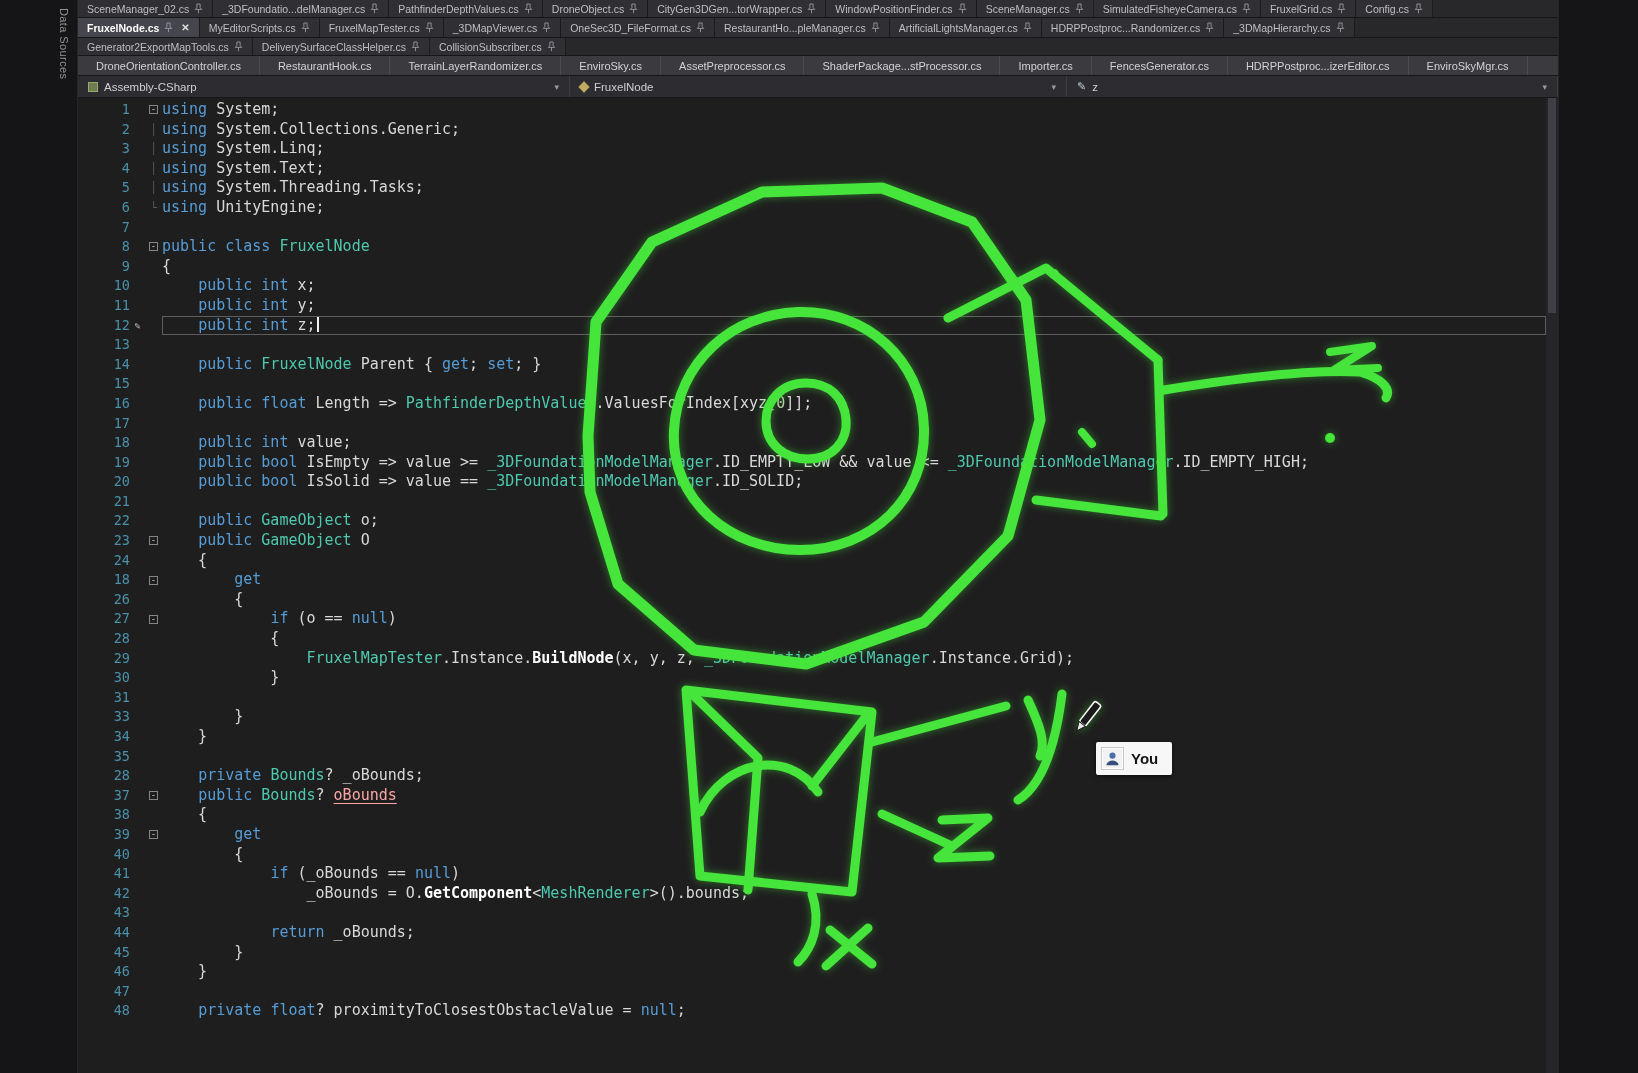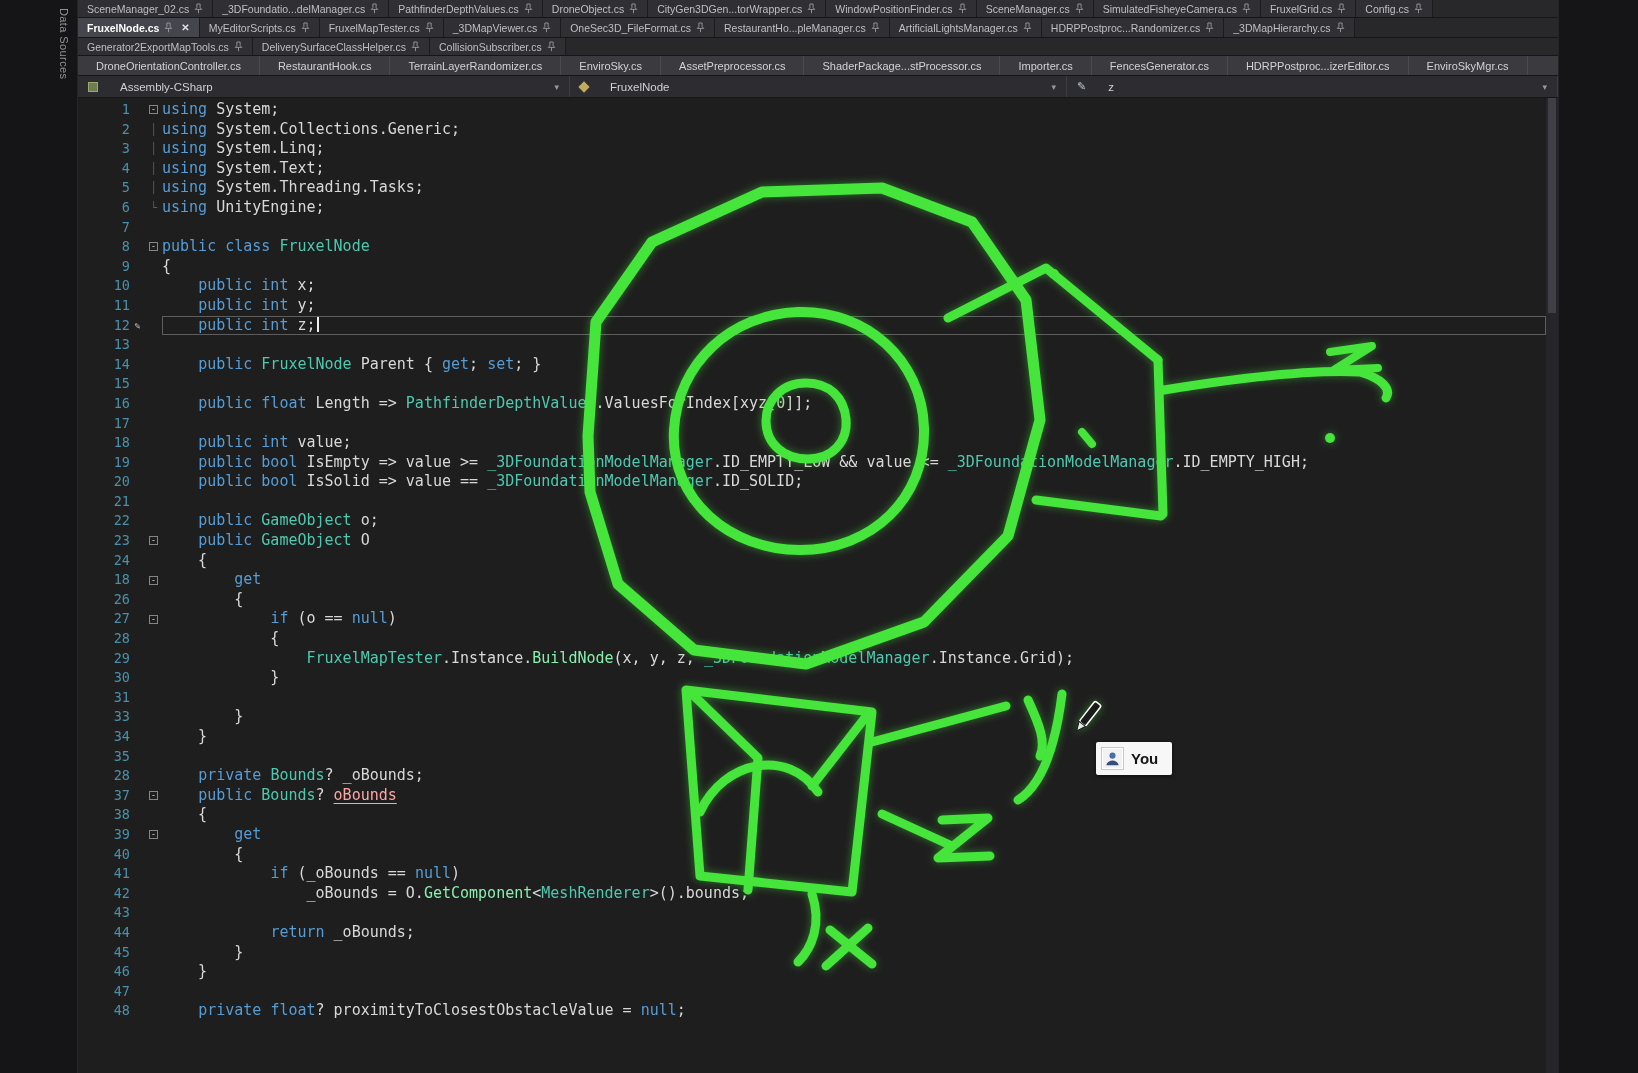--- a/index.html
+++ b/index.html
@@ -24,42 +24,42 @@
   .tabrows .tabrow:nth-child(4){ height:20px; }
   .tab { display:flex; align-items:center; gap:5px; padding:0 9px; font-size:10.5px; color:#bfbfc4; background:#2f2f34; border-right:1px solid #1b1b1e; white-space:nowrap; cursor:pointer; }
   .tab.active { background:#45454d; color:#ffffff; font-weight:bold; }
   .tab .close { font-size:10px; color:#e0e0e0; margin-left:3px; }
   .tab .pin svg { display:block; }
   .tabrow.plain { background:#3a3a3f; }
   .tabrow.plain .tab { background:transparent; border-right:1px solid #4a4a4f; color:#d3d3d6; font-size:11px; padding:0 18px; font-weight:normal; }
 
   
   .navbar { height:22px; flex:none; display:flex; background:#2c2c31; border-bottom:1px solid #161618; }
-  .combo { display:flex; align-items:center; gap:22px; padding:0 10px; font-size:11.5px; color:#d0d0d3; border-right:1px solid #3c3c41; cursor:pointer; }
+  .combo { display:flex; align-items:center; gap:6px; padding:0 10px; font-size:11.5px; color:#d0d0d3; border-right:1px solid #3c3c41; cursor:pointer; }
   .combo-project { width:492px; }
   .combo-type { width:497px; }
   .combo-member { flex:1; }
   .chev { margin-left:auto; font-size:9px; color:#9a9a9e; }
   .ic-project { width:10px; height:10px; background:#6e7d4f; border:1px solid #9aa86b; flex:none; }
   .ic-class { width:8px; height:8px; background:#c0ab60; transform:rotate(45deg); flex:none; }
   .ic-member { color:#b9c5cd; font-size:11px; flex:none; }
 
   
   .code-area { flex:1; position:relative; background:#1e1e1e; font-family:"DejaVu Sans Mono","Liberation Mono",monospace; font-size:15px; overflow:hidden; }
   .code-lines { position:absolute; left:0; right:12px; top:0; bottom:0; padding-top:2px; }
   .code-line { display:flex; height:19.6px; line-height:19.6px; }
   .line-num { width:52px; flex:none; text-align:right; color:#4a90aa; font-size:13.5px; }
   .pen-col { width:15px; flex:none; text-align:center; color:#c4c4c4; font-size:10px; }
   .fold-col { width:17px; flex:none; display:flex; align-items:center; justify-content:center; color:#5c5c5c; font-size:11px; }
   .fold-box { width:9px; height:9px; border:1px solid #858585; color:#d0d0d0; font-size:9px; line-height:7px; text-align:center; background:#1e1e1e; }
   .code-text { flex:1; white-space:pre; color:#d8d8d8; display:block; }
   .current .code-text { box-shadow: inset 0 0 0 1px #5d5d5d; }
   .tok-k { color:#569cd6; }
   .tok-t { color:#4ec9b0; }
-  .tok-m { color:#86efac; }
+  .tok-m { color:#ffffff;font-weight:bold; }
   .tok-p { color:#d8d8d8; }
   .tok-n { color:#b5cea8; }
   .tok-u { color:#fca5a5; text-decoration:underline; text-underline-offset:3px; }
   .caret { display:inline-block; width:2px; height:15px; background:#f0f0f0; vertical-align:-2px; margin-left:1px; }
 
   .vscroll { position:absolute; top:0; right:0; bottom:0; width:12px; background:#26262a; cursor:pointer; }
   .vscroll .thumb { position:absolute; top:0; left:2px; width:8px; height:215px; background:#3f3f45; }
 
   
   .draw { position:absolute; left:0; top:0; pointer-events:none; filter:drop-shadow(0 0 4px rgba(70,230,60,.45)); }

